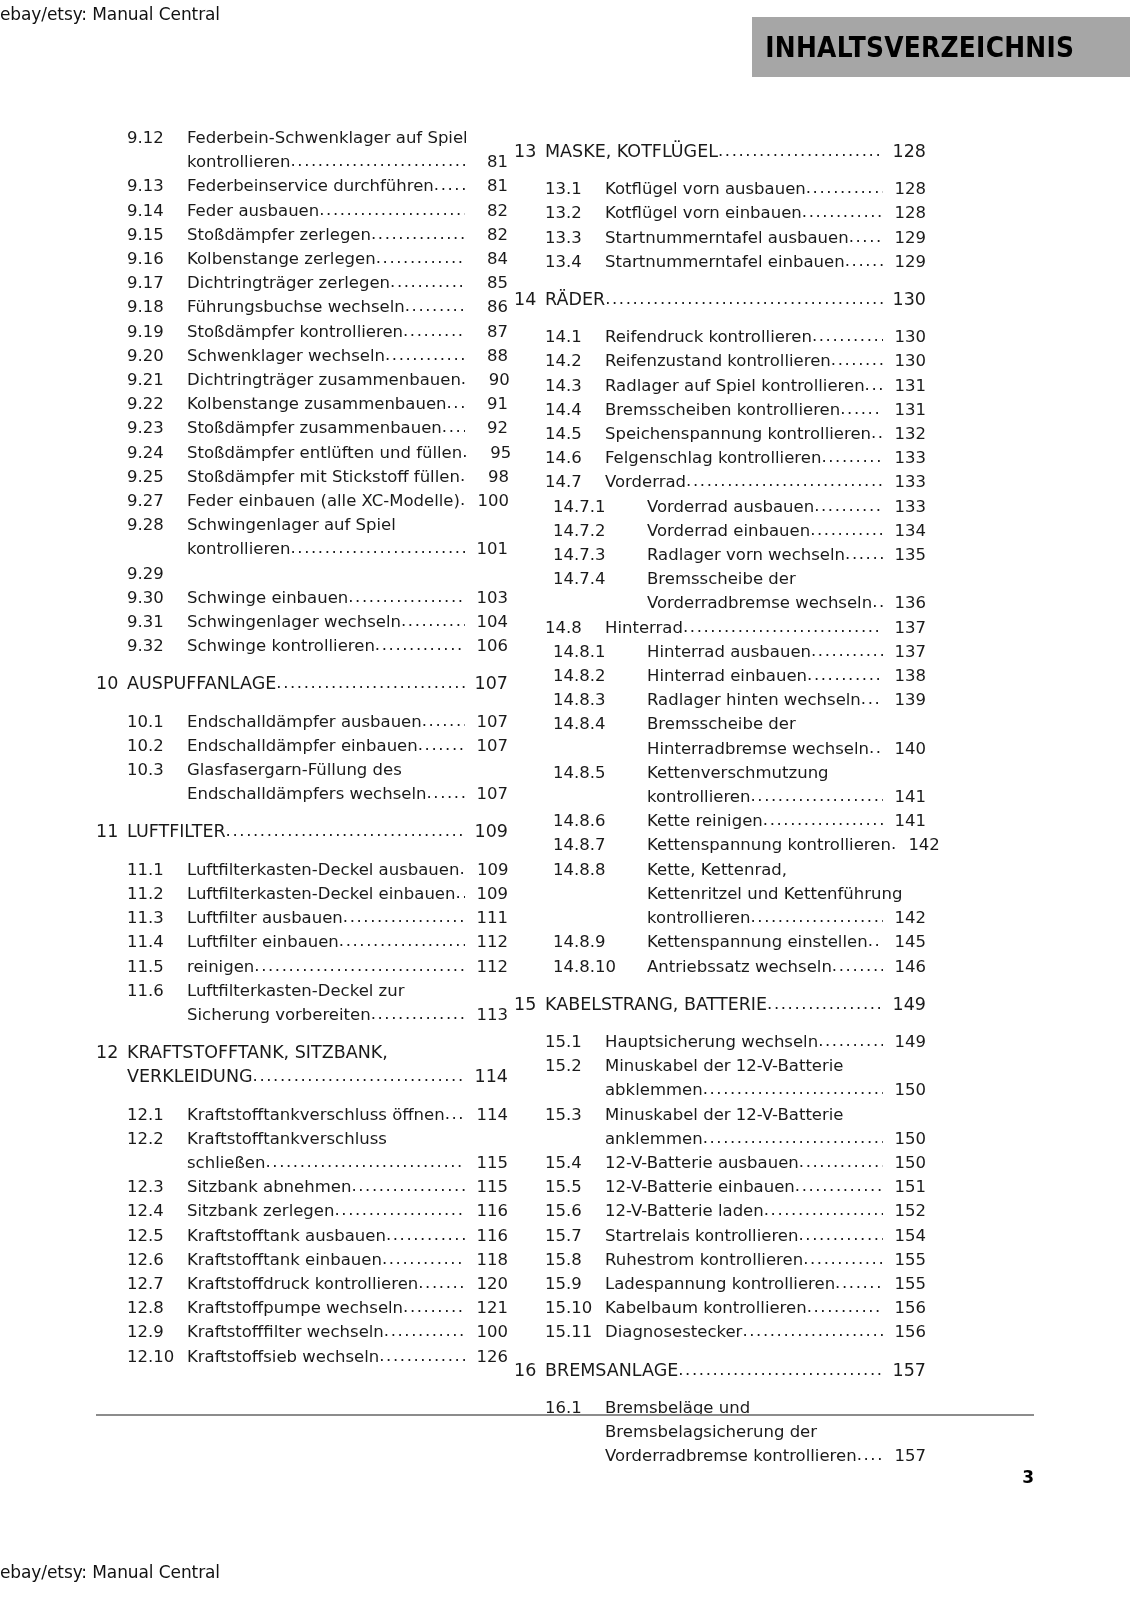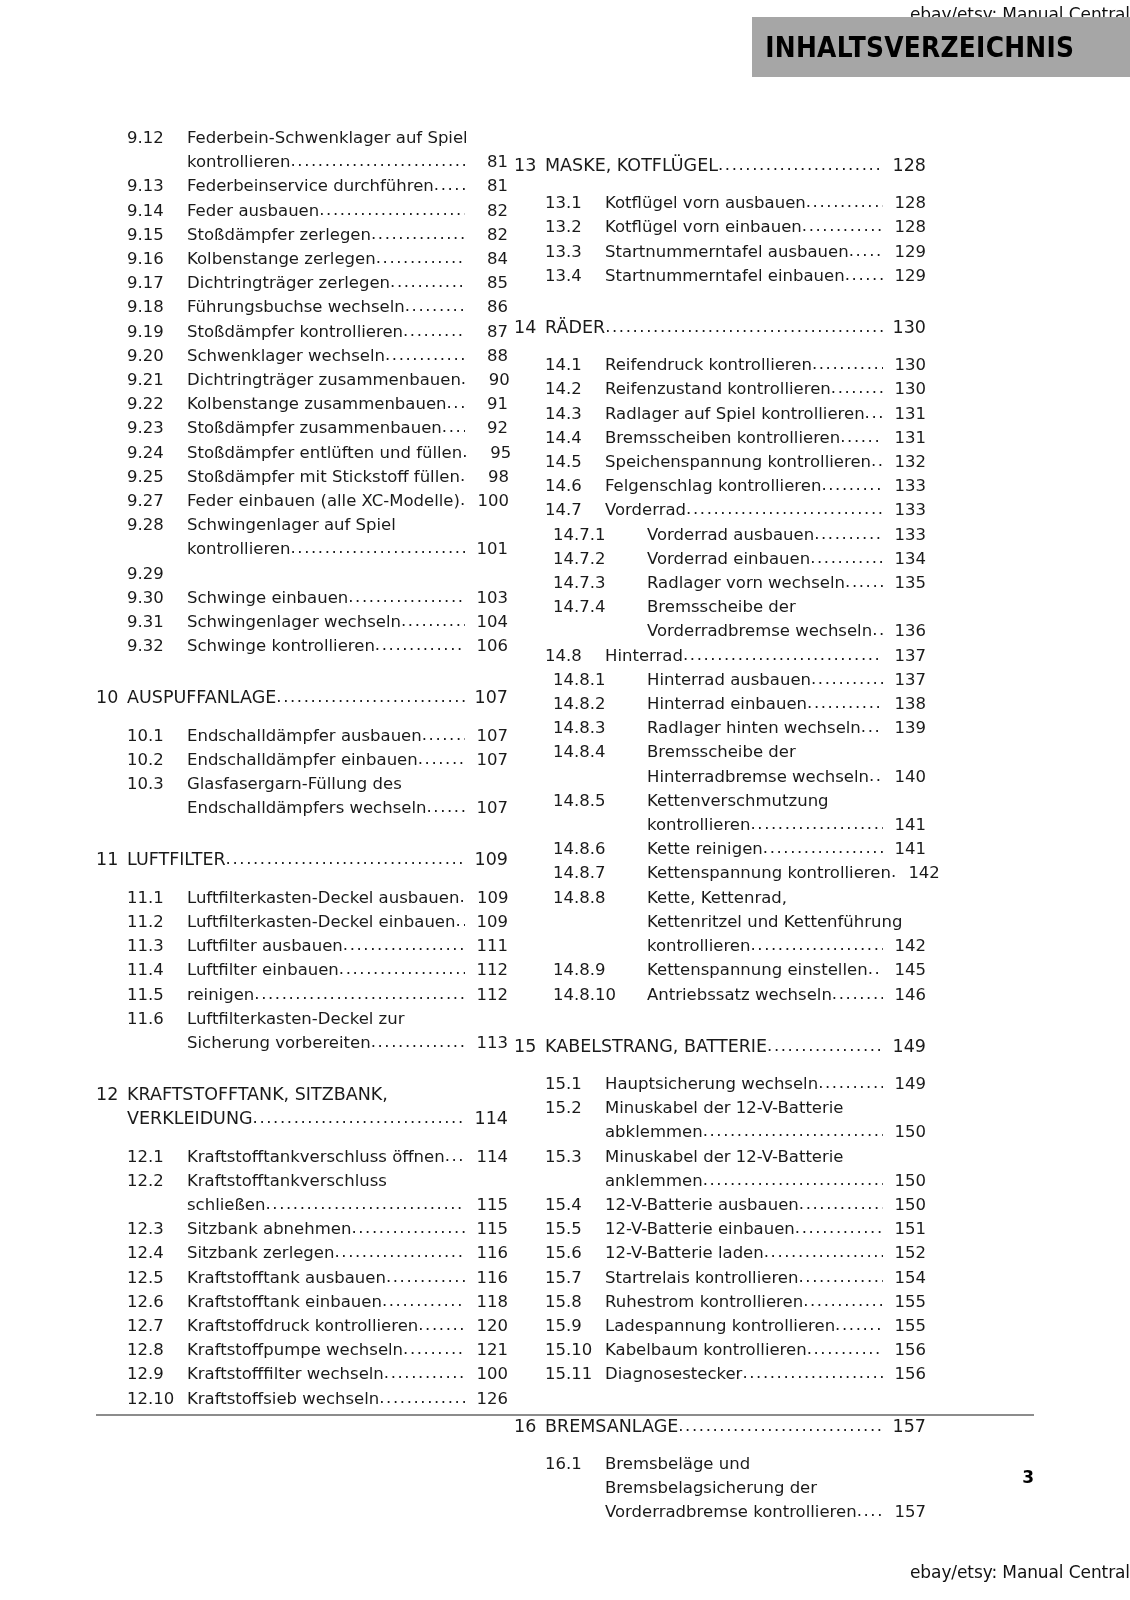--- a/index.html
+++ b/index.html
@@ -15,21 +15,21 @@
     font-family: "DejaVu Sans", "Liberation Sans", sans-serif;
     color: #1a1a1a;
     overflow: hidden;
   }
 
   
   .watermark {
     position: absolute;
     left: 0;
     width: 100%;
-    text-align: right;
+    text-align: left;
     font-family: "DejaVu Sans", "Liberation Sans", sans-serif;
     font-size: 17px;
     color: #111;
     letter-spacing: -0.1px;
   }
   .watermark-top { top: 4px; }
   .watermark-bottom { bottom: 18px; }
 
   
   .header-band {
@@ -71,21 +71,21 @@
   .col-right { width: 412px; margin-left: 6px; }
 
   .entry {
     display: flex;
     align-items: baseline;
     font-size: 16.5px;
     line-height: 24.2px;
     white-space: nowrap;
   }
   .entry.chapter {
-    margin-top: 27px;
+    margin-top: 13px;
     margin-bottom: 13px;
   }
   .entry.chapter .num,
   .entry.chapter .title-wrap {
     font-size: 17.5px;
   }
 
   .num {
     flex: 0 0 auto;
     text-align: left;

